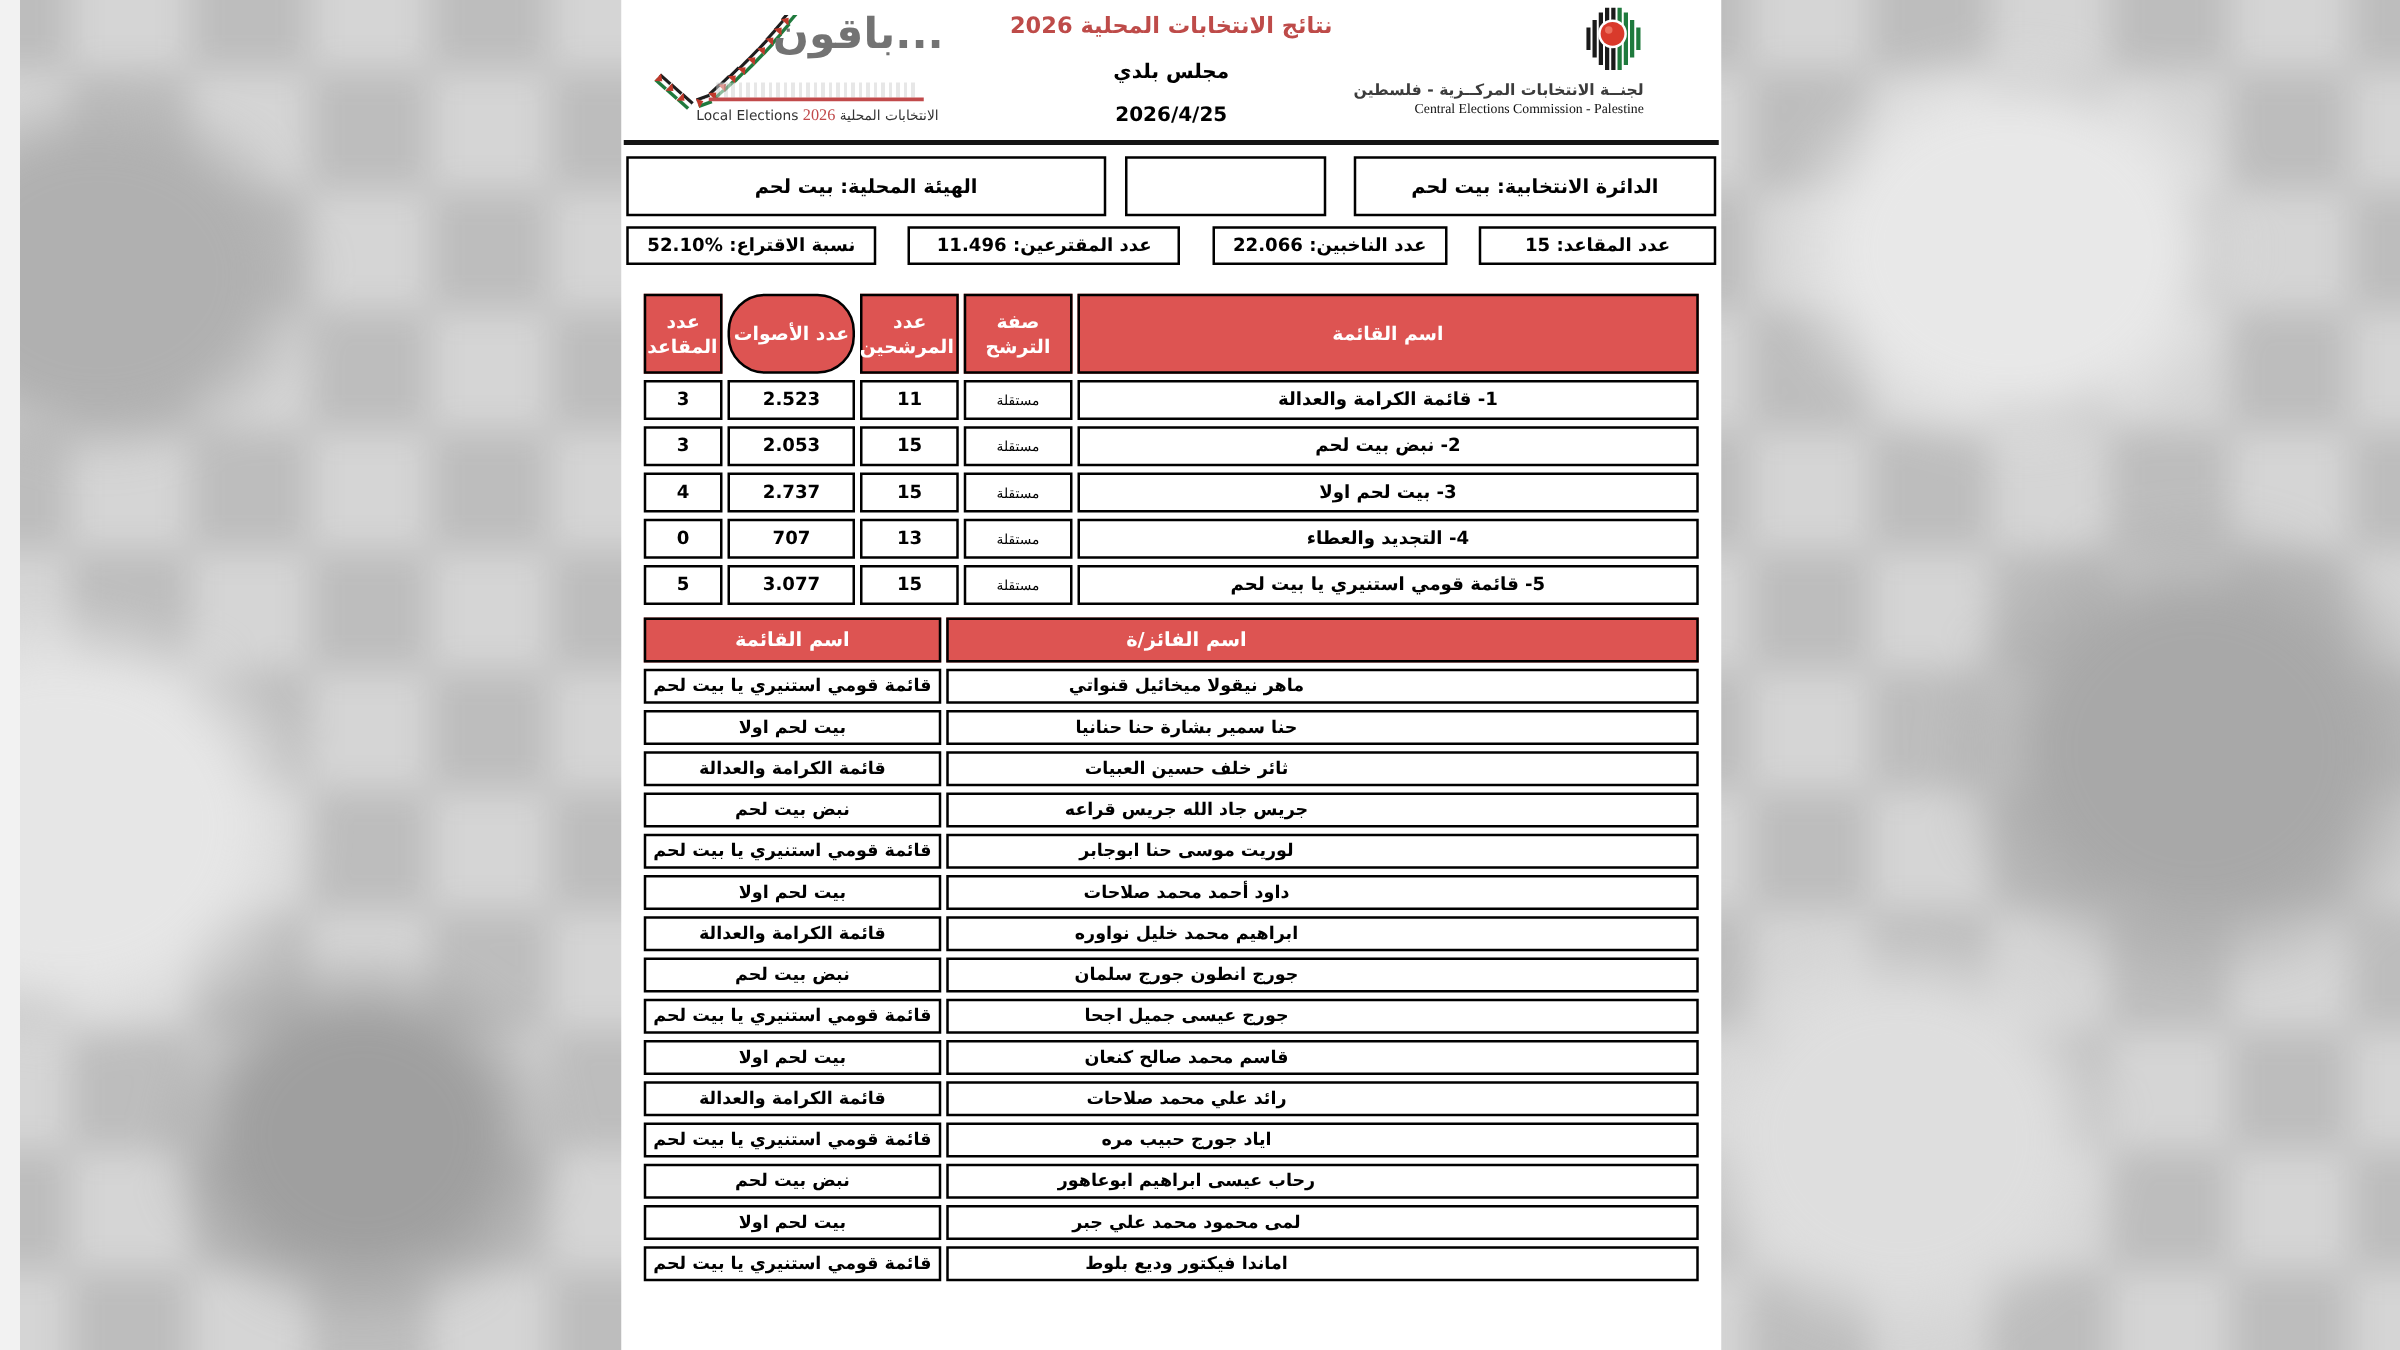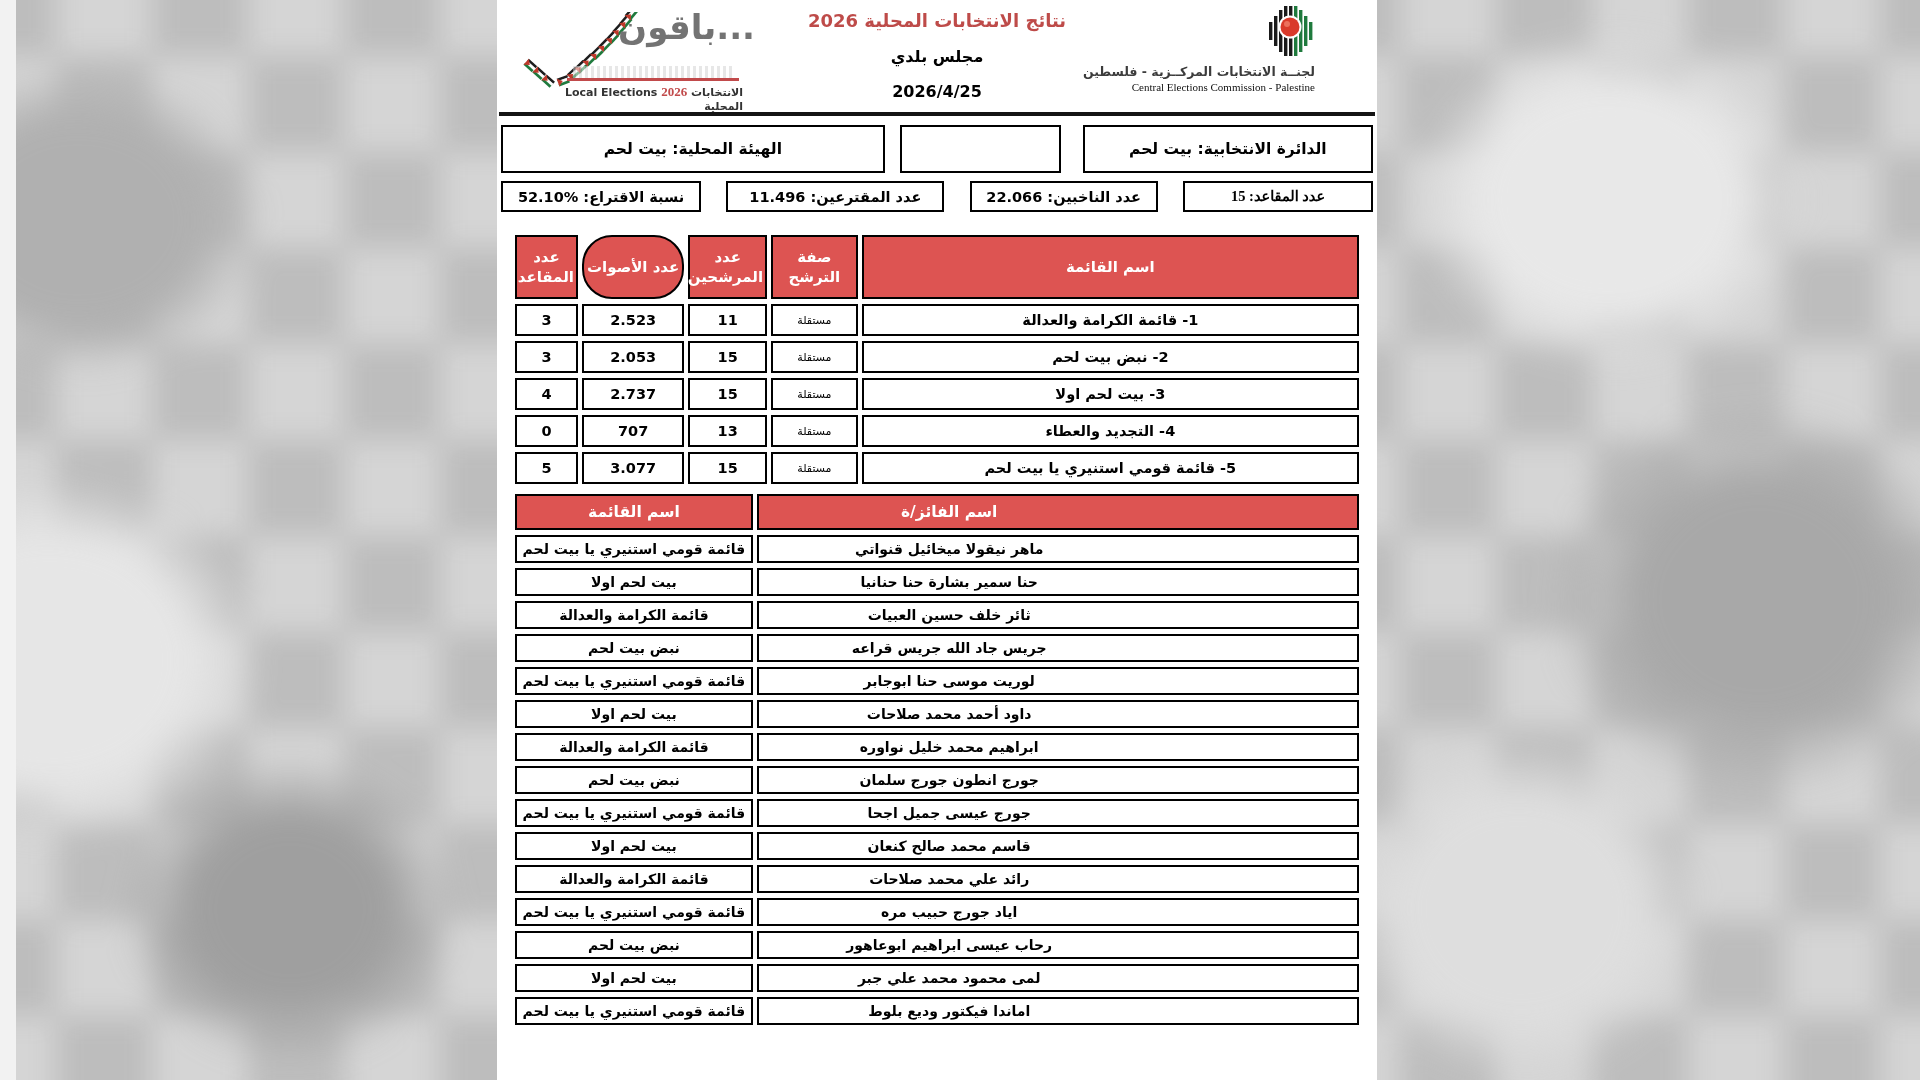--- a/index.html
+++ b/index.html
@@ -27,34 +27,34 @@
   .title-sub{margin-top:16px;font-weight:bold;font-size:16px;}
   .title-date{margin-top:16px;font-weight:bold;font-size:16px;direction:ltr;}
   .cec{position:absolute;right:62px;top:6px;width:250px;text-align:right;}
   .cec .ar{font-weight:bold;font-size:12.5px;color:#3c3c3c;margin-top:4px;}
   .cec .en{font-family:"Liberation Serif",serif;font-size:11px;color:#111;margin-top:2px;}
   .baqoon{position:absolute;left:18px;top:8px;width:240px;height:96px;direction:ltr;}
   .baqoon .word{position:absolute;right:0;top:2px;color:#737373;font-weight:bold;font-size:34px;line-height:1;}
   .baqoon .comb{position:absolute;left:58px;top:58px;width:160px;height:12px;opacity:.5;
     background:repeating-linear-gradient(90deg,#cfcfcf 0 3px,#fff 3px 6px);}
   .baqoon .redline{position:absolute;left:52px;top:70px;width:172px;height:3px;background:#c14a4b;}
-  .baqoon .sub{position:absolute;left:18px;top:76px;width:210px;font-size:11px;font-weight:bold;color:#333;
-    text-align:right;}
+  .baqoon .sub{position:absolute;left:34px;top:76px;width:210px;font-size:11px;font-weight:normal;color:#333;
+    text-align:center;}
   .baqoon .sub .yr{color:#c14a4b;font-family:"Liberation Serif",serif;font-size:13px;}
   .rule{margin:0 2px;border-top:4px solid #141414;}
   
   .row1{display:flex;direction:rtl;margin:9px 4px 0 4px;gap:0;}
   .bx{border:2px solid #000;background:#fff;display:flex;align-items:center;justify-content:center;
     font-weight:bold;font-size:15.5px;}
   .b-district{width:288px;height:44px;text-align:right;}
   .b-empty{width:158px;height:44px;margin-right:22px;}
   .b-authority{width:382px;height:44px;margin-right:15px;}
   .row2{display:flex;direction:rtl;justify-content:space-between;margin:8px 4px 0 4px;}
   .row2 .bx{height:27px;font-size:14.5px;}
-  .b-seats{width:186px;font-family:Liberation Serif, serif;} .b-voters{width:184px;} .b-cast{width:214px;} .b-turnout{width:196px;}
+  .b-seats{width:186px;} .b-voters{width:184px;} .b-cast{width:214px;} .b-turnout{width:196px;}
   
   table{border-collapse:separate;border-spacing:4px 5px;direction:rtl;}
   .lists{margin:18px auto 0 auto;width:852px;table-layout:fixed;}
   .lists th,.lists td,.winners th,.winners td{border:2px solid #000;text-align:center;vertical-align:middle;}
   .lists th{background:#dd5452;color:#fff;font-weight:bold;font-size:15px;height:60px;line-height:1.35;padding:0 2px;}
   .lists td{height:26px;font-weight:bold;font-size:14.5px;background:#fff;}
   .lists td.t-ind{font-weight:normal;font-size:11px;}
   .c-name{width:62%;} .c-type{width:10%;} .c-cand{width:9%;} .c-votes{width:12%;border-radius:30px;} .c-seats{width:7%;}
   .sect{margin:14px 0 6px 0;text-align:center;font-weight:bold;font-size:15px;}
   .winners{margin:0 auto;width:852px;table-layout:fixed;}

